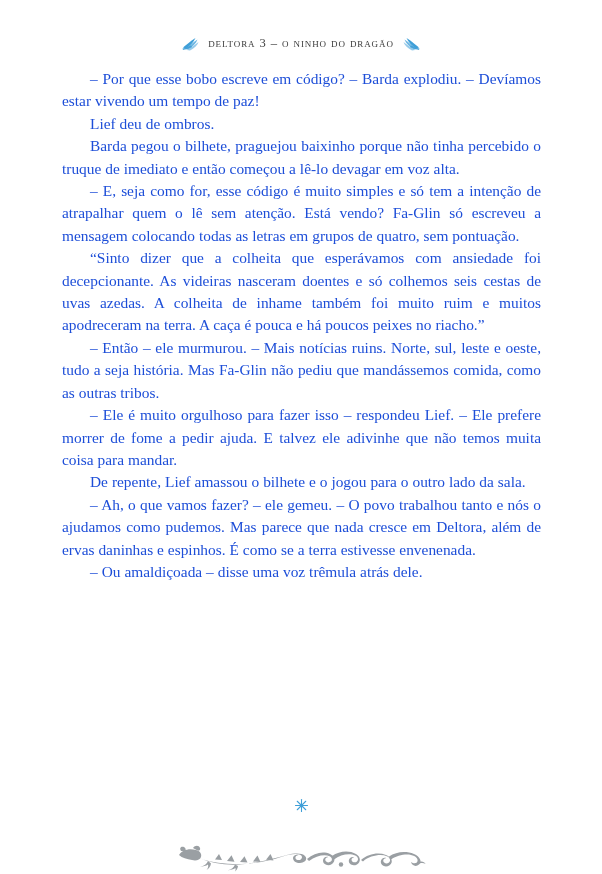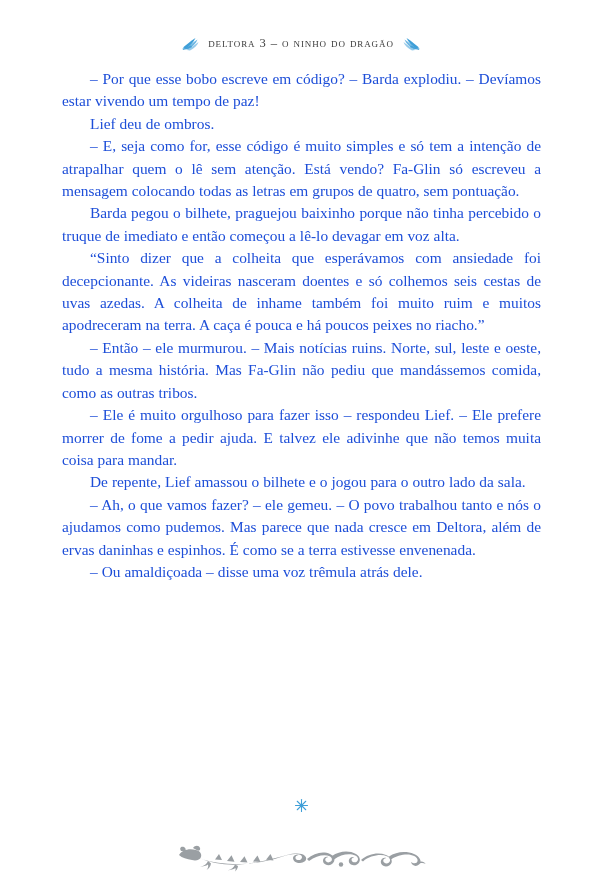--- a/index.html
+++ b/index.html
@@ -128,24 +128,24 @@
         <path d="M6 26 C13 21, 21 14, 31 7 C28 15, 21 22, 12 27 Z" opacity="0.75"></path>
         <path d="M10 28 C17 24, 25 18, 33 12 C31 19, 24 25, 16 29 Z" opacity="0.55"></path>
         <path d="M1 25 C6 24, 12 22, 18 19 L20 22 C13 25, 7 27, 2 28 Z" opacity="0.9"></path>
       </g>
     </svg>
   </div>
 
   <div class="textblock">
     <p>– Por que esse bobo escreve em código? – Barda explodiu. – Devíamos estar vivendo um tempo de paz!</p>
     <p>Lief deu de ombros.</p>
+    <p>Barda pegou o bilhete, praguejou baixinho porque não tinha percebido o truque de imediato e então começou a lê-lo devagar em voz alta.</p>
     <p>– E, seja como for, esse código é muito simples e só tem a intenção de atrapalhar quem o lê sem atenção. Está vendo? Fa-Glin só escreveu a mensagem colocando todas as letras em grupos de quatro, sem pontuação.</p>
-    <p>Barda pegou o bilhete, praguejou baixinho porque não tinha percebido o truque de imediato e então começou a lê-lo devagar em voz alta.</p>
     <p>“Sinto dizer que a colheita que esperávamos com ansiedade foi decepcionante. As videiras nasceram doentes e só colhemos seis cestas de uvas azedas. A colheita de inhame também foi muito ruim e muitos apodreceram na terra. A caça é pouca e há poucos peixes no riacho.”</p>
-    <p>– Então – ele murmurou. – Mais notícias ruins. Norte, sul, leste e oeste, tudo a mesma história. Mas Fa-Glin não pediu que mandássemos comida, como as outras tribos.</p>
+    <p>– Então – ele murmurou. – Mais notícias ruins. Norte, sul, leste e oeste, tudo a seja história. Mas Fa-Glin não pediu que mandássemos comida, como as outras tribos.</p>
     <p>– Ele é muito orgulhoso para fazer isso – respondeu Lief. – Ele prefere morrer de fome a pedir ajuda. E talvez ele adivinhe que não temos muita coisa para mandar.</p>
     <p>De repente, Lief amassou o bilhete e o jogou para o outro lado da sala.</p>
     <p>– Ah, o que vamos fazer? – ele gemeu. – O povo trabalhou tanto e nós o ajudamos como pudemos. Mas parece que nada cresce em Deltora, além de ervas daninhas e espinhos. É como se a terra estivesse envenenada.</p>
     <p>– Ou amaldiçoada – disse uma voz trêmula atrás dele.</p>
   </div>
 
   <div class="footer">
     <svg class="snow-orn" viewBox="0 0 30 30" aria-hidden="true">
       <g stroke="#3f9fd8" stroke-width="2.2" stroke-linecap="round">
         <line x1="15" y1="3" x2="15" y2="27"></line>

